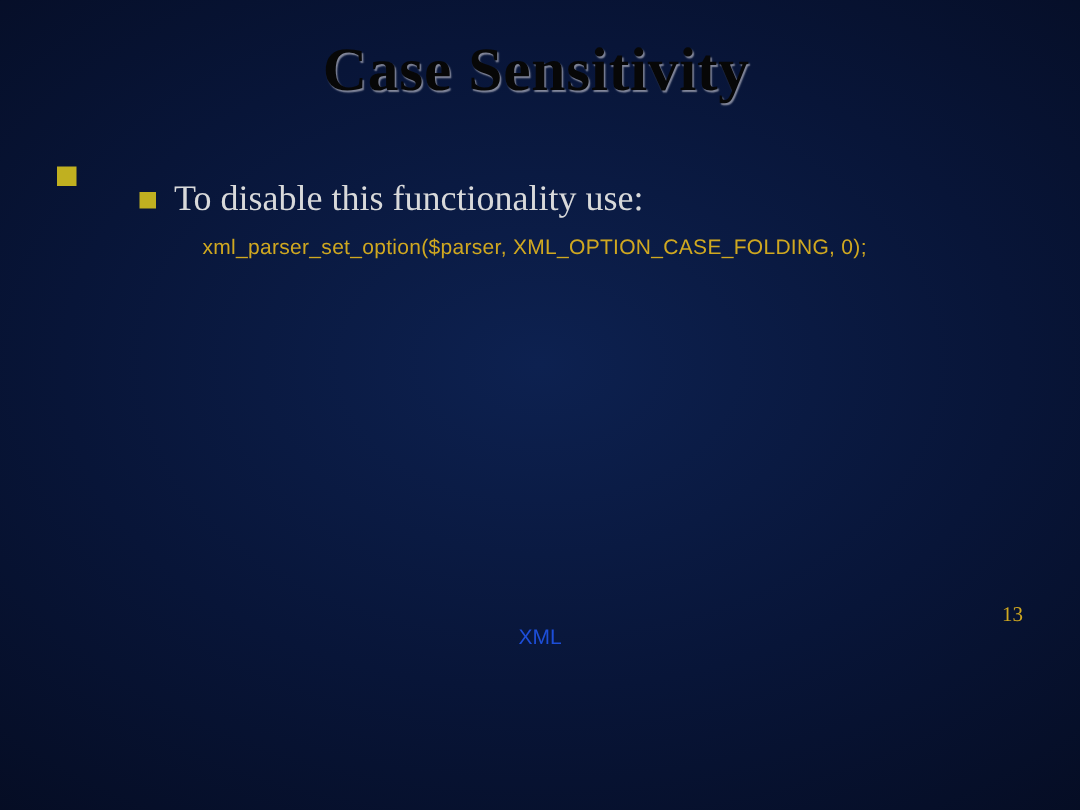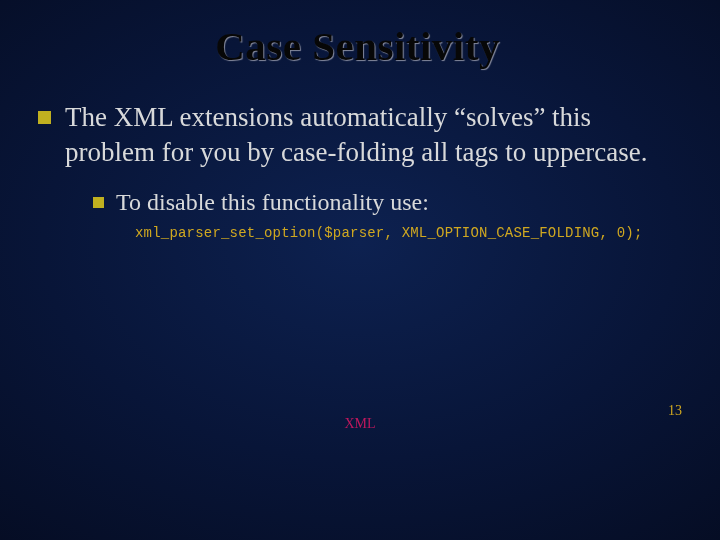--- a/index.html
+++ b/index.html
@@ -68,35 +68,35 @@
     width: 11px;
     height: 11px;
     background: #c0b020;
     flex: none;
     margin-top: 10px;
     margin-right: 12px;
   }
   .code {
     margin-left: 42px;
     margin-top: 7px;
-    font-family: Liberation Mono, monospace;
+    font-family: Liberation Sans, sans-serif;
     font-size: 14px;
     color: #d0a820;
     letter-spacing: 0.2px;
   }
   .footer {
     position: absolute;
     bottom: 20px;
     left: 0;
     width: 720px;
     display: flex;
     justify-content: center;
     font-size: 14px;
-    color: #be185d;
-    font-family: Liberation Serif, serif;
+    color: #1d4ed8;
+    font-family: Liberation Sans, sans-serif;
   }
   .pagenum {
     position: absolute;
     right: 38px;
     bottom: 33px;
     font-size: 14px;
     color: #d0a820;
   }
 </style>
 </head>
@@ -105,21 +105,20 @@
 <div class="slide">
 
   <div class="title">Case Sensitivity</div>
 
   <div class="body">
 
 
     <div class="item2">
       <div class="bullet1"></div>
       <div class="text">
-        <span>The XML extensions automatically “solves” this problem for you by case-folding all tags to uppercase.</span>
         <div class="sub">
           <div class="sub-row">
             <div class="bullet2"></div>
             <div>To disable this functionality use:</div>
           </div>
           <div class="code">xml_parser_set_option($parser, XML_OPTION_CASE_FOLDING, 0);</div>
         </div>
       </div>
     </div>
 

